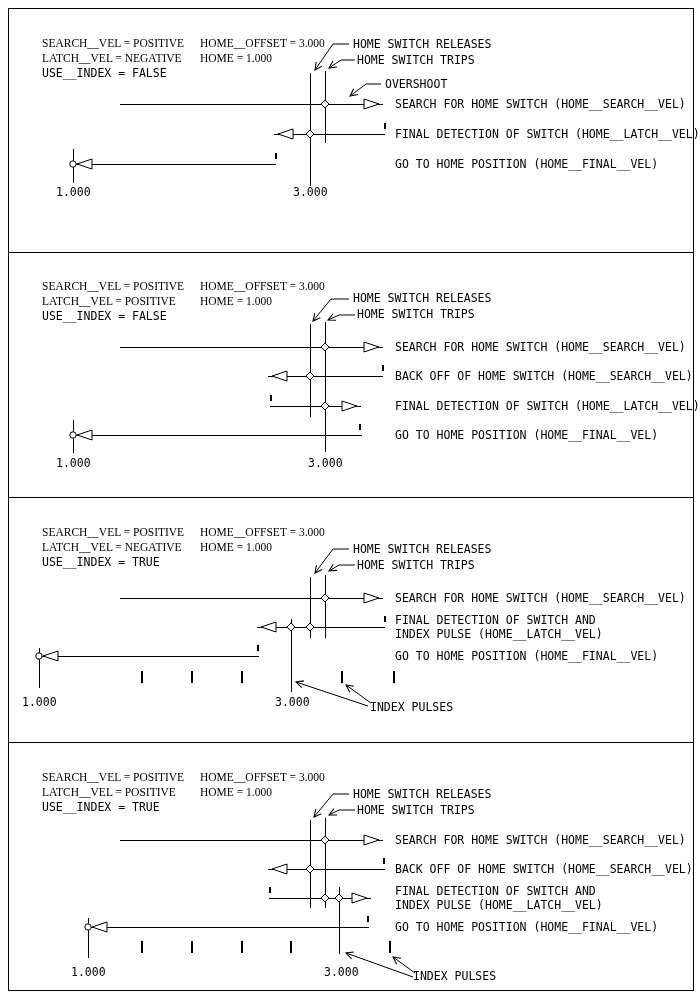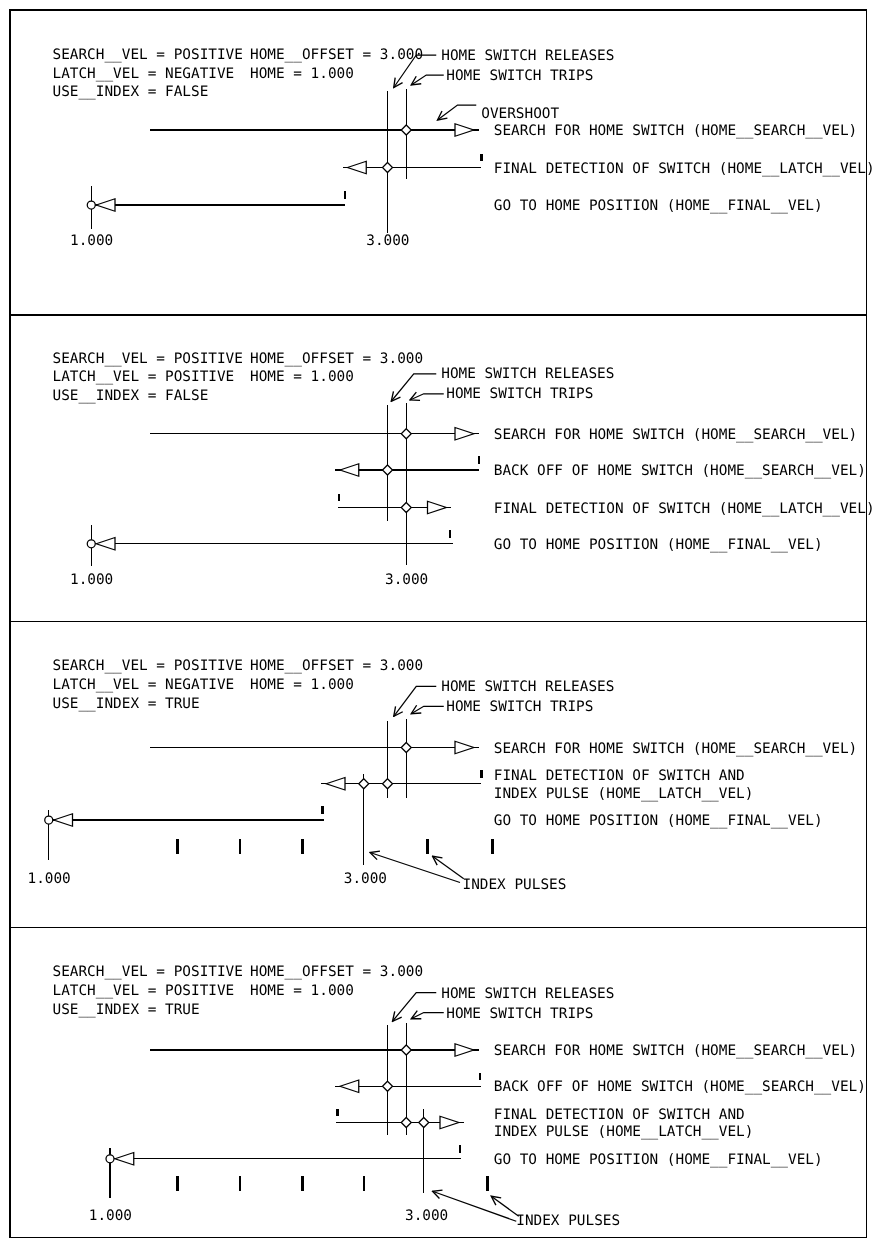--- a/index.html
+++ b/index.html
@@ -7,21 +7,21 @@
     width:700px;height:1000px;position:relative;
     background:#ffffff;
     font-family:"DejaVu Sans Mono","Liberation Mono",monospace;
   }
   #stage{position:absolute;left:0;top:0;width:700px;height:1000px;}
   svg{position:absolute;left:0;top:0;}
   .t{
     position:absolute;color:#000;font-size:11.5px;line-height:13px;
     white-space:nowrap;letter-spacing:0px;
   }
-  .param-row{display:flex;}
+  .param-row{display:flex;font-family:Liberation Serif, serif;}
   .param-col1{display:inline-block;width:158px;}
   .two-line{line-height:14px;}
 </style>
 </head>
 <body>
 
 <div id="stage">
 
 <svg width="700" height="1000" viewBox="0 0 700 1000">
   <defs>
@@ -153,21 +153,21 @@
     <span class="param-col1">SEARCH__VEL = POSITIVE</span>
     <span>HOME__OFFSET = 3.000</span>
   </div>
   <div class="t param-row" style="left:42px;top:52px;">
     <span class="param-col1">LATCH__VEL = NEGATIVE</span>
     <span>HOME = 1.000</span>
   </div>
   <div class="t" style="left:42px;top:67px;">USE__INDEX = FALSE</div>
   <div class="t" style="left:353px;top:38px;">HOME SWITCH RELEASES</div>
   <div class="t" style="left:357px;top:54px;">HOME SWITCH TRIPS</div>
-  <div class="t" style="left:385px;top:78px;margin-top:6px;">OVERSHOOT</div>
+  <div class="t" style="left:385px;top:78px;">OVERSHOOT</div>
   <div class="t" style="left:395px;top:98px;">SEARCH FOR HOME SWITCH (HOME__SEARCH__VEL)</div>
   <div class="t" style="left:395px;top:128px;">FINAL DETECTION OF SWITCH (HOME__LATCH__VEL)</div>
   <div class="t" style="left:395px;top:158px;">GO TO HOME POSITION (HOME__FINAL__VEL)</div>
   <div class="t" style="left:56px;top:186px;">1.000</div>
   <div class="t" style="left:293px;top:186px;">3.000</div>
 
   <div class="t param-row" style="left:42px;top:280px;">
     <span class="param-col1">SEARCH__VEL = POSITIVE</span>
     <span>HOME__OFFSET = 3.000</span>
   </div>

